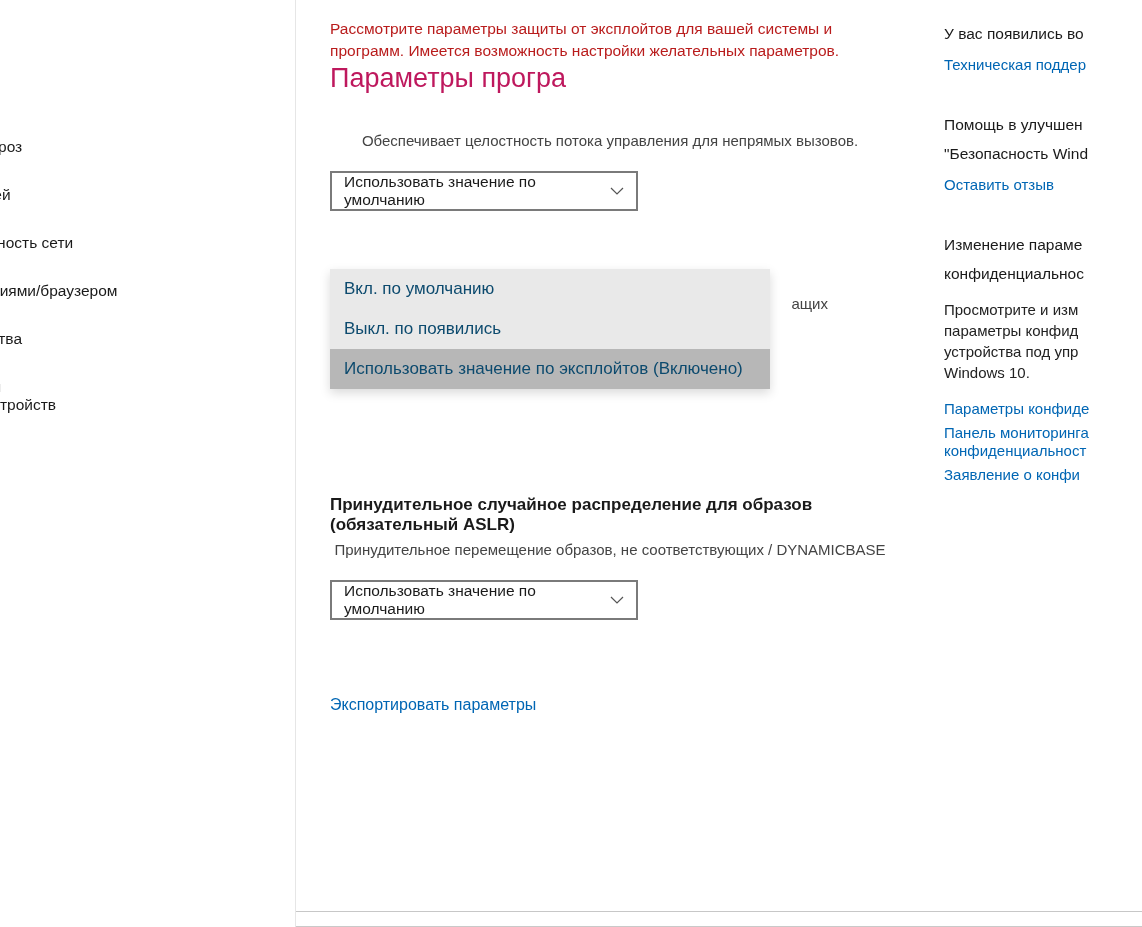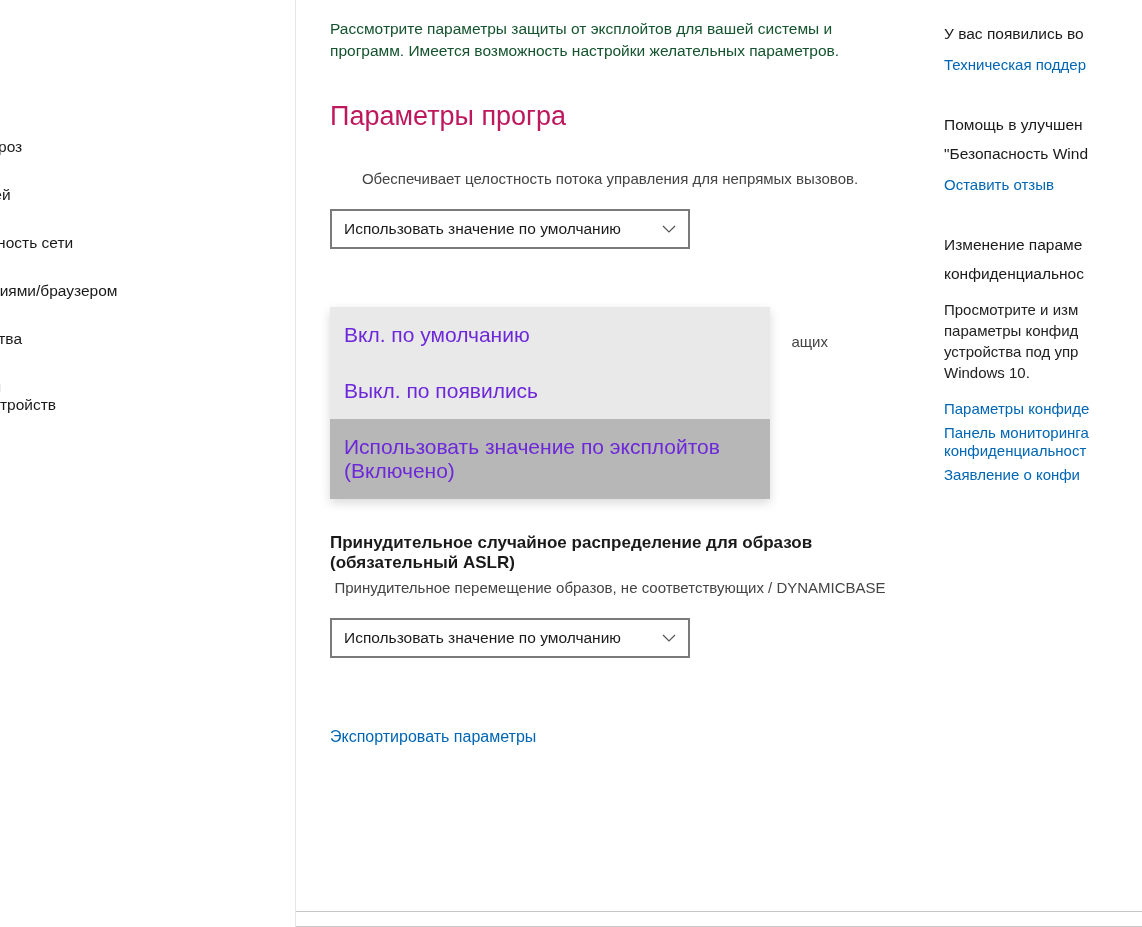--- a/index.html
+++ b/index.html
@@ -32,40 +32,39 @@
   }
   .sidebar-spacer { height: 10px; }
 
   
   .main {
     flex: 1; height: 100%; position: relative;
     padding: 18px 0 0 34px; overflow: hidden;
     border-bottom: 1px solid #c9c9c9;
   }
   .intro {
-    width: 560px; font-size: 15.5px; line-height: 1.45; color: #14532d;
-    margin-bottom: 38px;
+    width: 560px; font-size: 15.5px; line-height: 1.45; color: #b91c1c;
   }
 
   .tabs { display: flex; gap: 26px; margin-bottom: 30px; }
   .tab {
     font-size: 27px; font-weight: 400; color: #be185d;
     padding-bottom: 6px; cursor: pointer; white-space: nowrap;
   }
   .tab.active {
     color: #1a1a1a;
     border-bottom: 3px solid #0078d4;
   }
 
   .setting { width: 560px; margin-bottom: 48px; }
   .setting-title { font-size: 17px; font-weight: 600; margin-bottom: 4px; }
   .setting-desc  { font-size: 15px; color: #444; line-height: 1.4; margin-bottom: 20px; text-align: center; }
 
   .combo {
-    width: 360px; height: 40px;
+    width: 308px; height: 40px;
     border: 2px solid #7a7a7a;
     display: flex; align-items: center; justify-content: space-between;
     padding: 16px 12px; background: #fff; font-size: 15.5px;
     cursor: pointer; user-select: none;
   }
   .combo .chev {
     width: 14px; height: 14px; display: inline-block;
   }
   .combo .chev svg { width: 14px; height: 14px; display: block; }
 
@@ -75,26 +74,26 @@
     position: absolute; top: 36px; right: 62px; font-size: 15px; color:#444;
   }
 
   .menu {
     position: absolute; top: 10px; left: 0;
     width: 440px;
     background: #e9e9e9;
     box-shadow: 0 4px 10px rgba(0,0,0,.15);
   }
   .menu-item {
-    padding: 16px 14px; font-size: 21px; color: #6d28d9;
+    padding: 10px 14px; font-size: 17px; color: #0c4a6e;
     cursor: pointer; background: #e9e9e9;
   }
   .menu-item.sel { background: #b7b7b7; }
 
-  .export-link { color: #0066b4; font-size: 16px; cursor: pointer; margin-top: 22px; display: inline-block; }
+  .export-link { color: #0066b4; font-size: 16px; cursor: pointer; margin-top: 28px; display: inline-block; }
 
   
   .aside {
     position: absolute; top: 0; right: -2px; width: 200px;
     padding-top: 24px;
     overflow: hidden;
   }
   .aside .blk { margin-bottom: 38px; }
   .aside .hdr { font-size: 15.5px; color: #1a1a1a; margin-bottom: 8px; line-height: 1.35; white-space: nowrap; }
   .aside .para { font-size: 15px; color: #222; line-height: 1.4; white-space: nowrap; }

